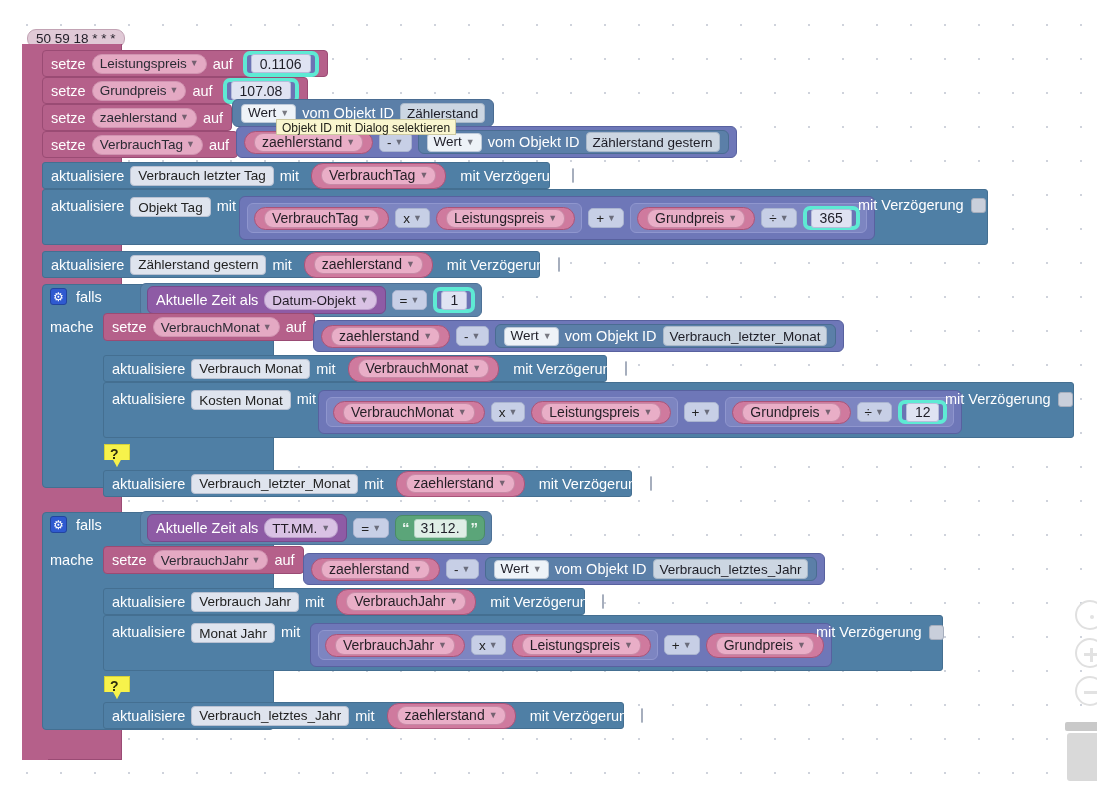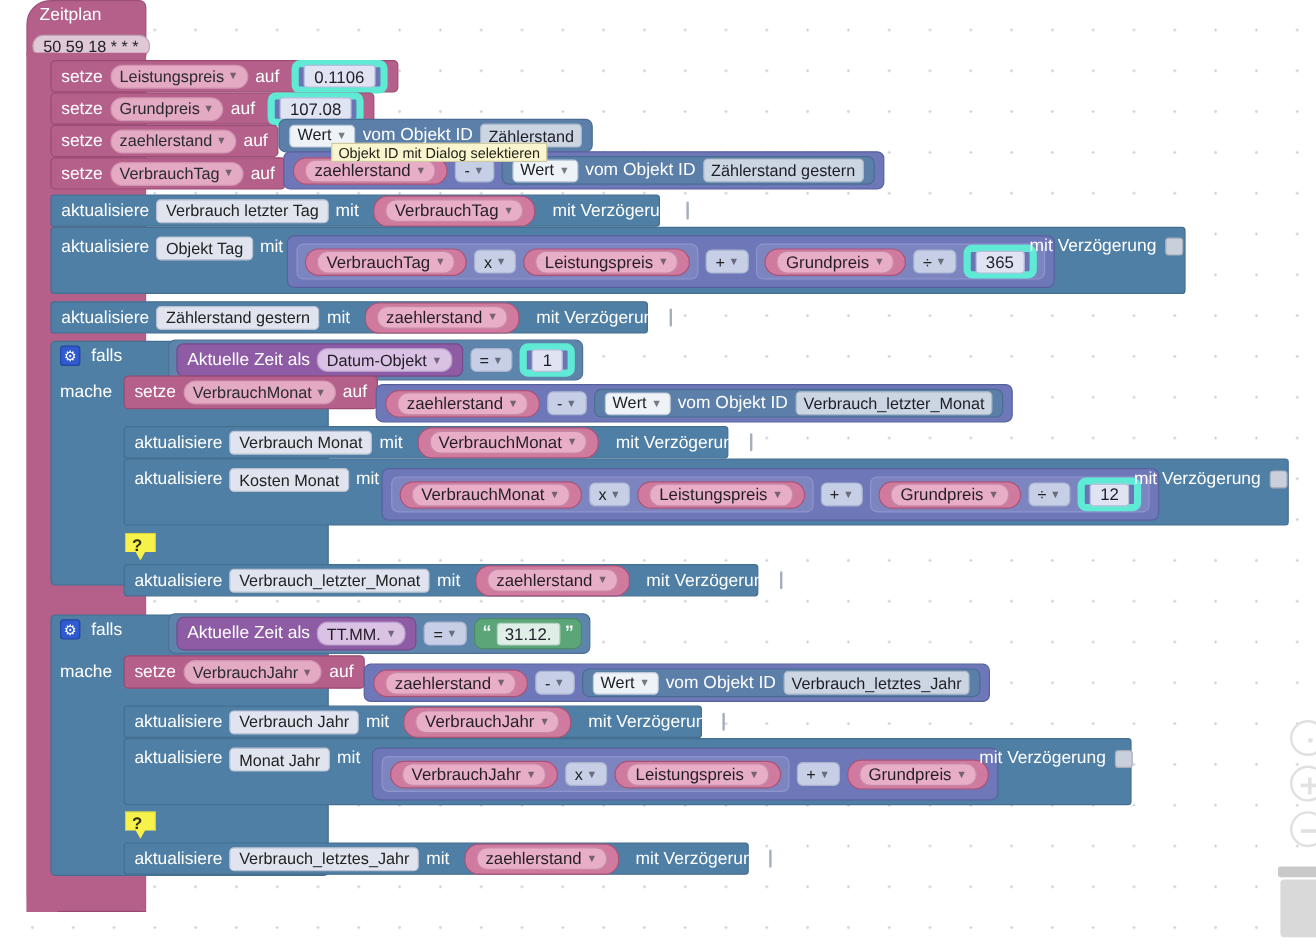--- a/index.html
+++ b/index.html
@@ -104,21 +104,21 @@
     border-radius: 9px;
     padding: 0 7px;
     display:inline-flex; align-items:center; gap:4px;
     height: 19px; line-height: 19px;
   }
 
   
   .rep-num {
     display:inline-flex; align-items:center;
     background: #6b74b4;
-    border: 6px solid #5eead4;
+    border: 4px solid #5eead4;
     border-radius: 7px;
     padding: 8px 4px;
     height: 26px;
   }
   .rep-num .num {
     background: #dfe3f2;
     border: 1px solid #b7bddb;
     border-radius: 3px;
     color: #1e1e28;
     font-size: 14px;
@@ -283,23 +283,20 @@
     width: 44px; height: 9px;
     background: #c9c9c9;
     border-radius: 2px;
   }
 </style>
 </head>
 <body>
 
 <div id="workspace">
 
-  <div class="blk hat" style="left:22px; top:0px; width:100px; height:46px;">
-    <div style="position:absolute; left:10px; top:4px; font-size:14.5px;">Zeitplan</div>
-  </div>
   <div class="blk" style="left:27px; top:29px; background:#e0c9d6; border:1px solid #c2a3b4; border-radius:9px; padding:0 8px; height:19px; line-height:18px; font-size:13.5px; color:#24202a;">
     <span>50 59 18 * * *</span>
   </div>
 
   <div class="hat-body" style="left:22px; top:44px; width:100px; height:716px; border-left:1px solid #9a4b74; border-right:1px solid #9a4b74; border-bottom:1px solid #9a4b74; border-bottom-left-radius:14px;"></div>
   <div class="hat-body" style="left:22px; top:44px; width:26px; height:716px;"></div>
 
   <div class="blk stmt" style="left:42px; top:50px; height:27px;">
     <span class="lbl">setze</span>
     <span class="pill var">

